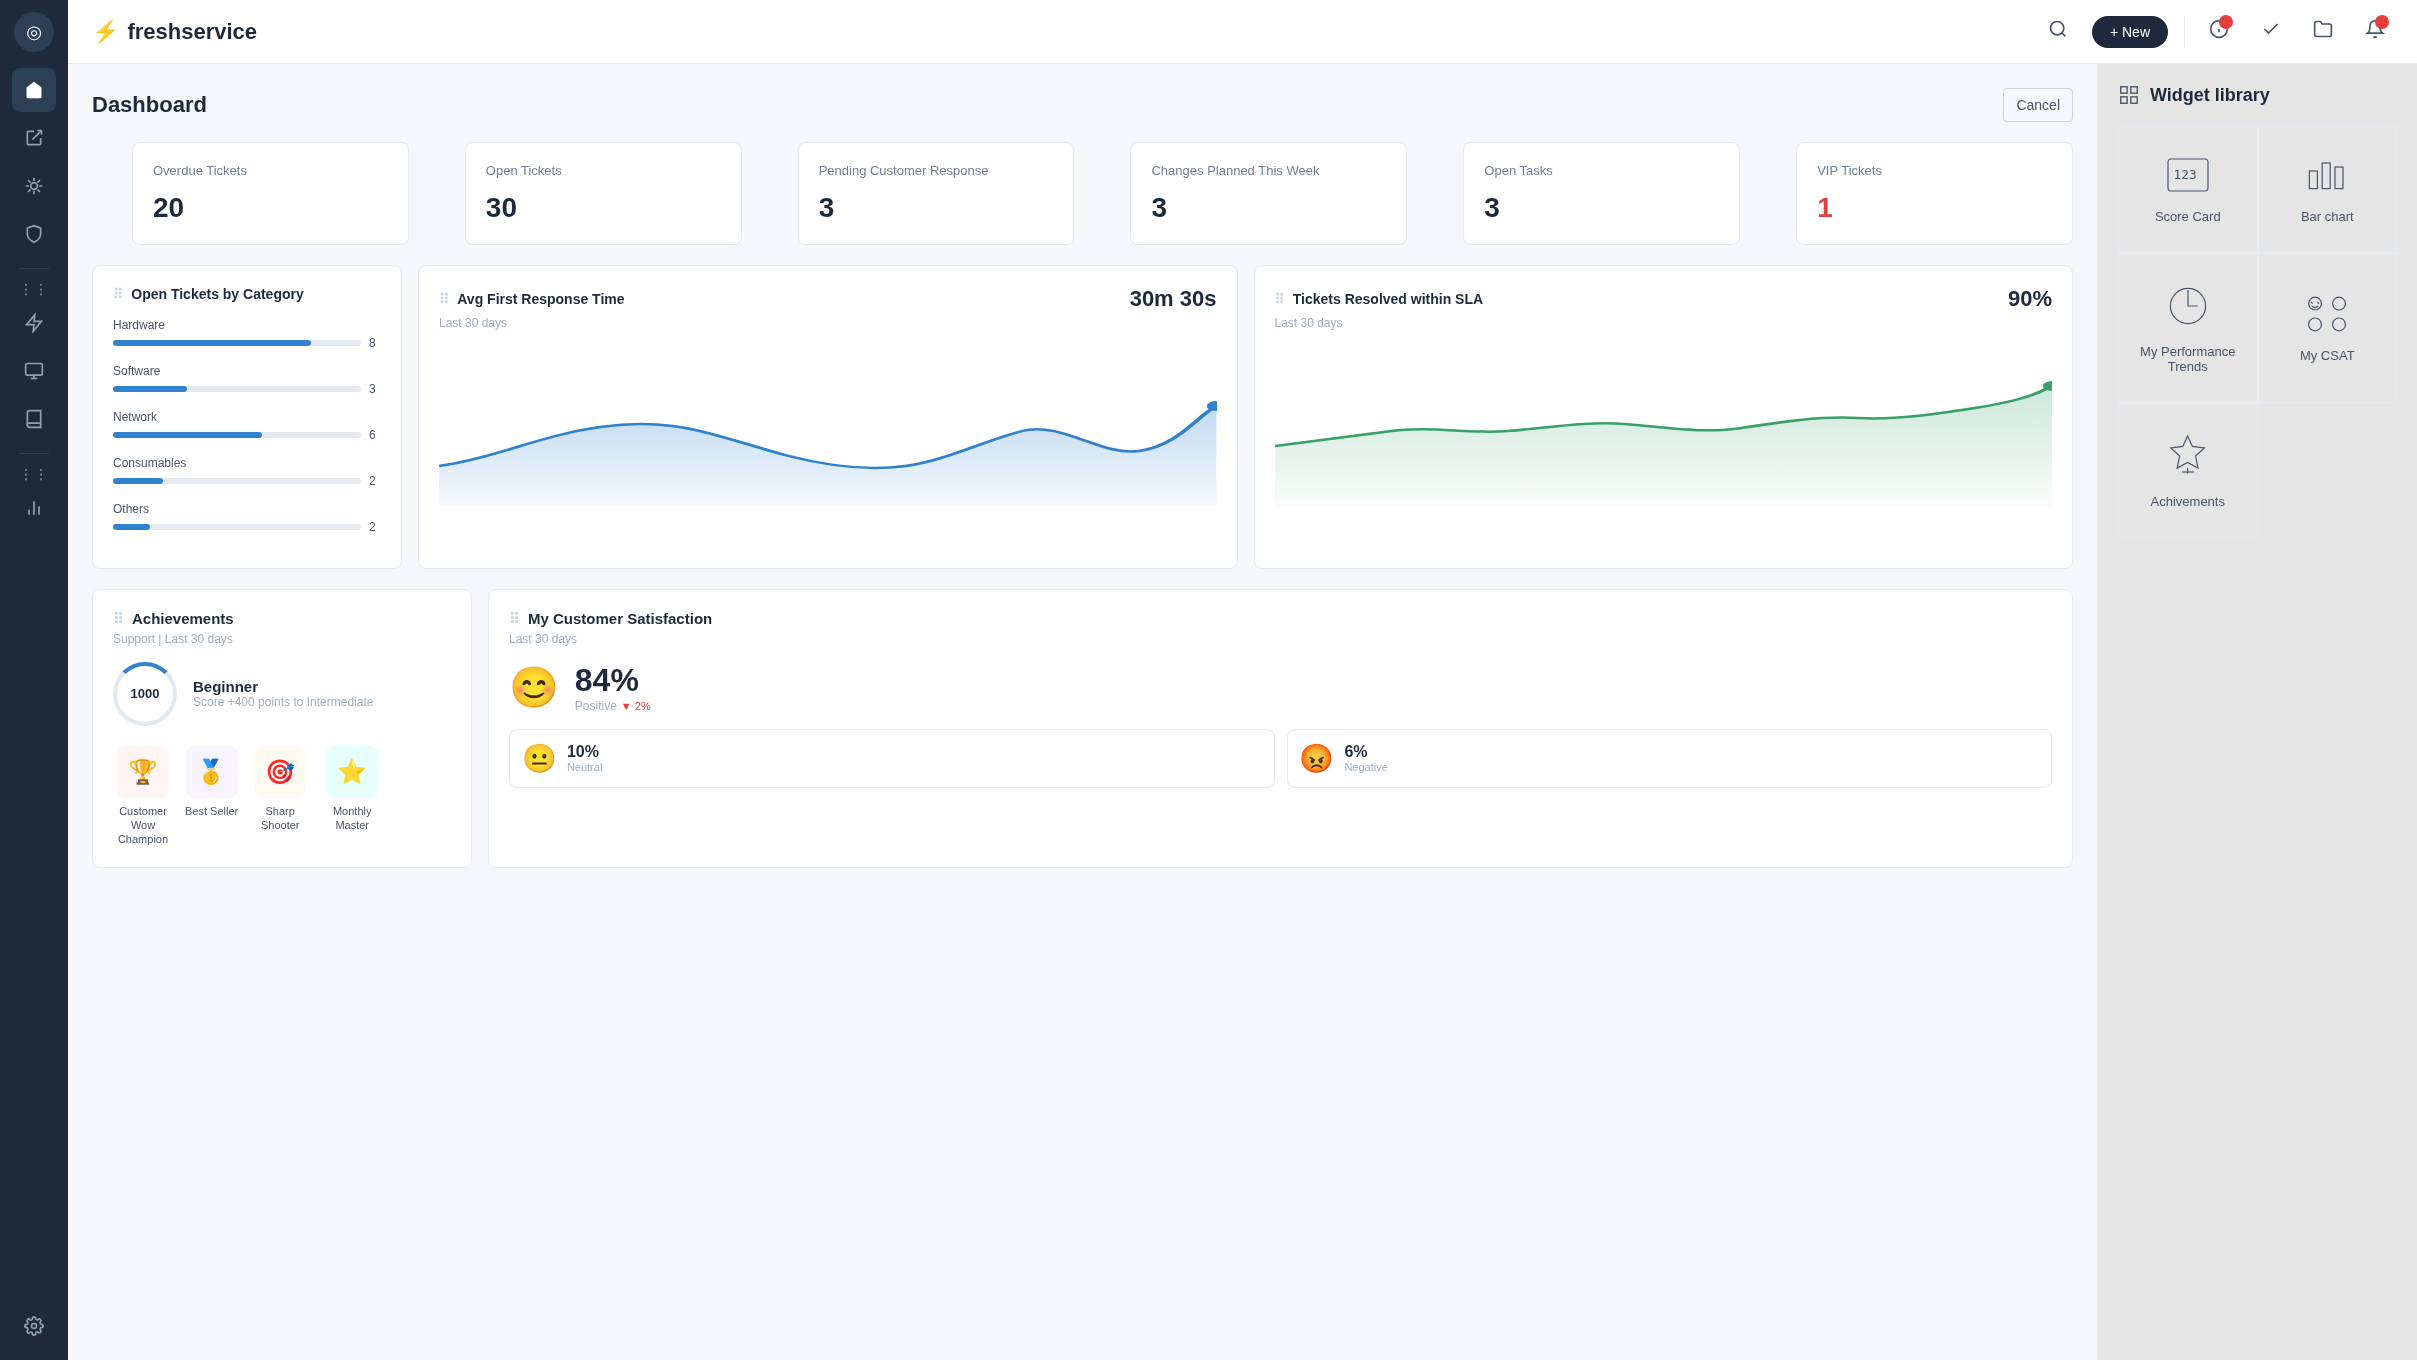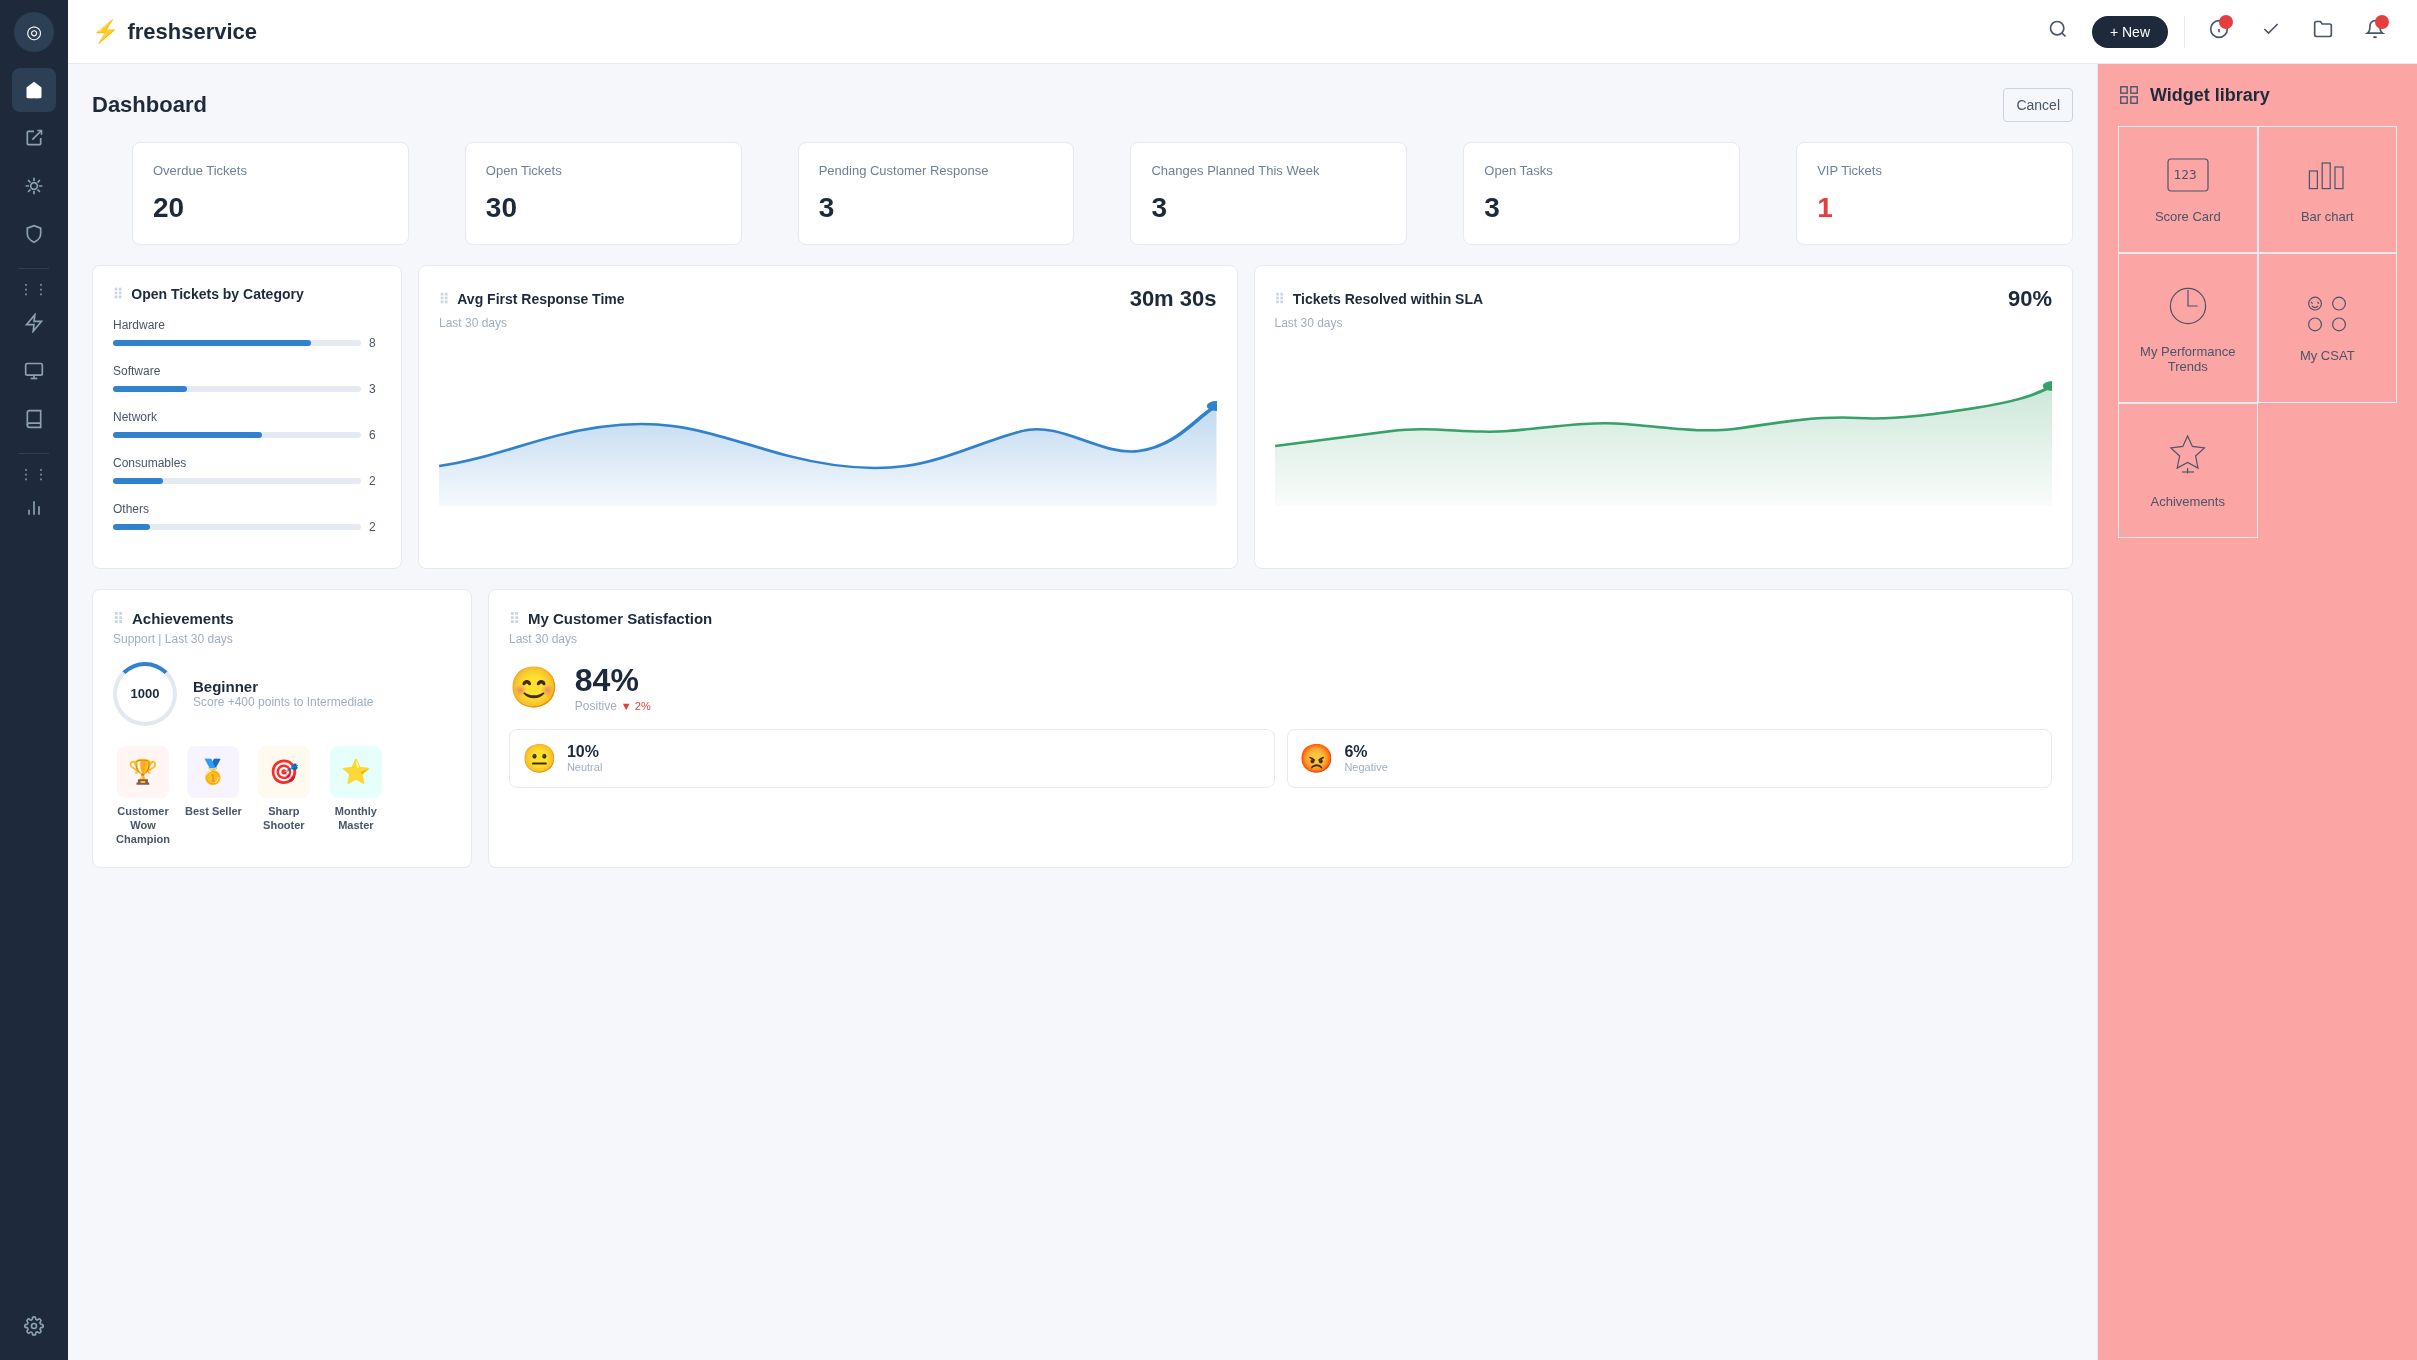--- a/index.html
+++ b/index.html
@@ -151,39 +151,39 @@
     .level-info .level-desc { font-size: 12px; color: #a0aec0; }
 
     
     .badges-row { display: flex; gap: 12px; justify-content: flex-start; }
     .badge-item { display: flex; flex-direction: column; align-items: center; gap: 6px; }
     .badge-icon { width: 52px; height: 52px; border-radius: 8px; display: flex; align-items: center; justify-content: center; font-size: 24px; }
     .badge-icon.red { background: #fff5f5; color: #e53e3e; }
     .badge-icon.purple { background: #f8f4ff; color: #805ad5; }
     .badge-icon.orange { background: #fffaf0; color: #dd6b20; }
     .badge-icon.teal { background: #e6fffa; color: #319795; }
-    .badge-label { font-size: 11px; color: #4a5568; text-align: center; line-height: 1.3; max-width: 60px; font-weight: bold; }
+    .badge-label { font-size: 11px; color: #4a5568; text-align: center; line-height: 1.3; max-width: 60px; }
 
     
     .satisfaction-main { display: flex; align-items: center; gap: 16px; margin-bottom: 16px; }
     .satisfaction-pct { font-size: 32px; font-weight: 700; color: #1e2a3b; }
     .satisfaction-label { font-size: 12px; color: #a0aec0; display: flex; align-items: center; gap: 4px; }
     .trend-down { color: #e53e3e; font-size: 11px; }
     .satisfaction-grid { display: grid; grid-template-columns: 1fr 1fr; gap: 12px; margin-bottom: 16px; }
     .sat-cell { display: flex; align-items: center; gap: 10px; padding: 12px; border: 1px solid #e5e9f0; border-radius: 8px; }
     .sat-emoji { font-size: 28px; }
     .sat-pct { font-size: 16px; font-weight: 700; color: #1e2a3b; }
     .sat-lbl { font-size: 11px; color: #a0aec0; }
     .surveys-note { font-size: 12px; color: #718096; }
     .surveys-note span { font-weight: 600; color: #1e2a3b; }
 
     
     .widget-library {
       width: 320px;
-      background: #fca5a5;
+      background: #e5e5e5;
       border-left: 1px solid #e5e9f0;
       padding: 20px;
       overflow-y: auto;
       flex-shrink: 0;
     }
     .widget-lib-title { font-size: 18px; font-weight: 600; color: #1e2a3b; margin-bottom: 20px; display: flex; align-items: center; gap: 10px; }
     .widget-grid { display: grid; grid-template-columns: 1fr 1fr; gap: 0; }
     .widget-item {
       display: flex; flex-direction: column; align-items: center; justify-content: center;
       padding: 28px 16px;

